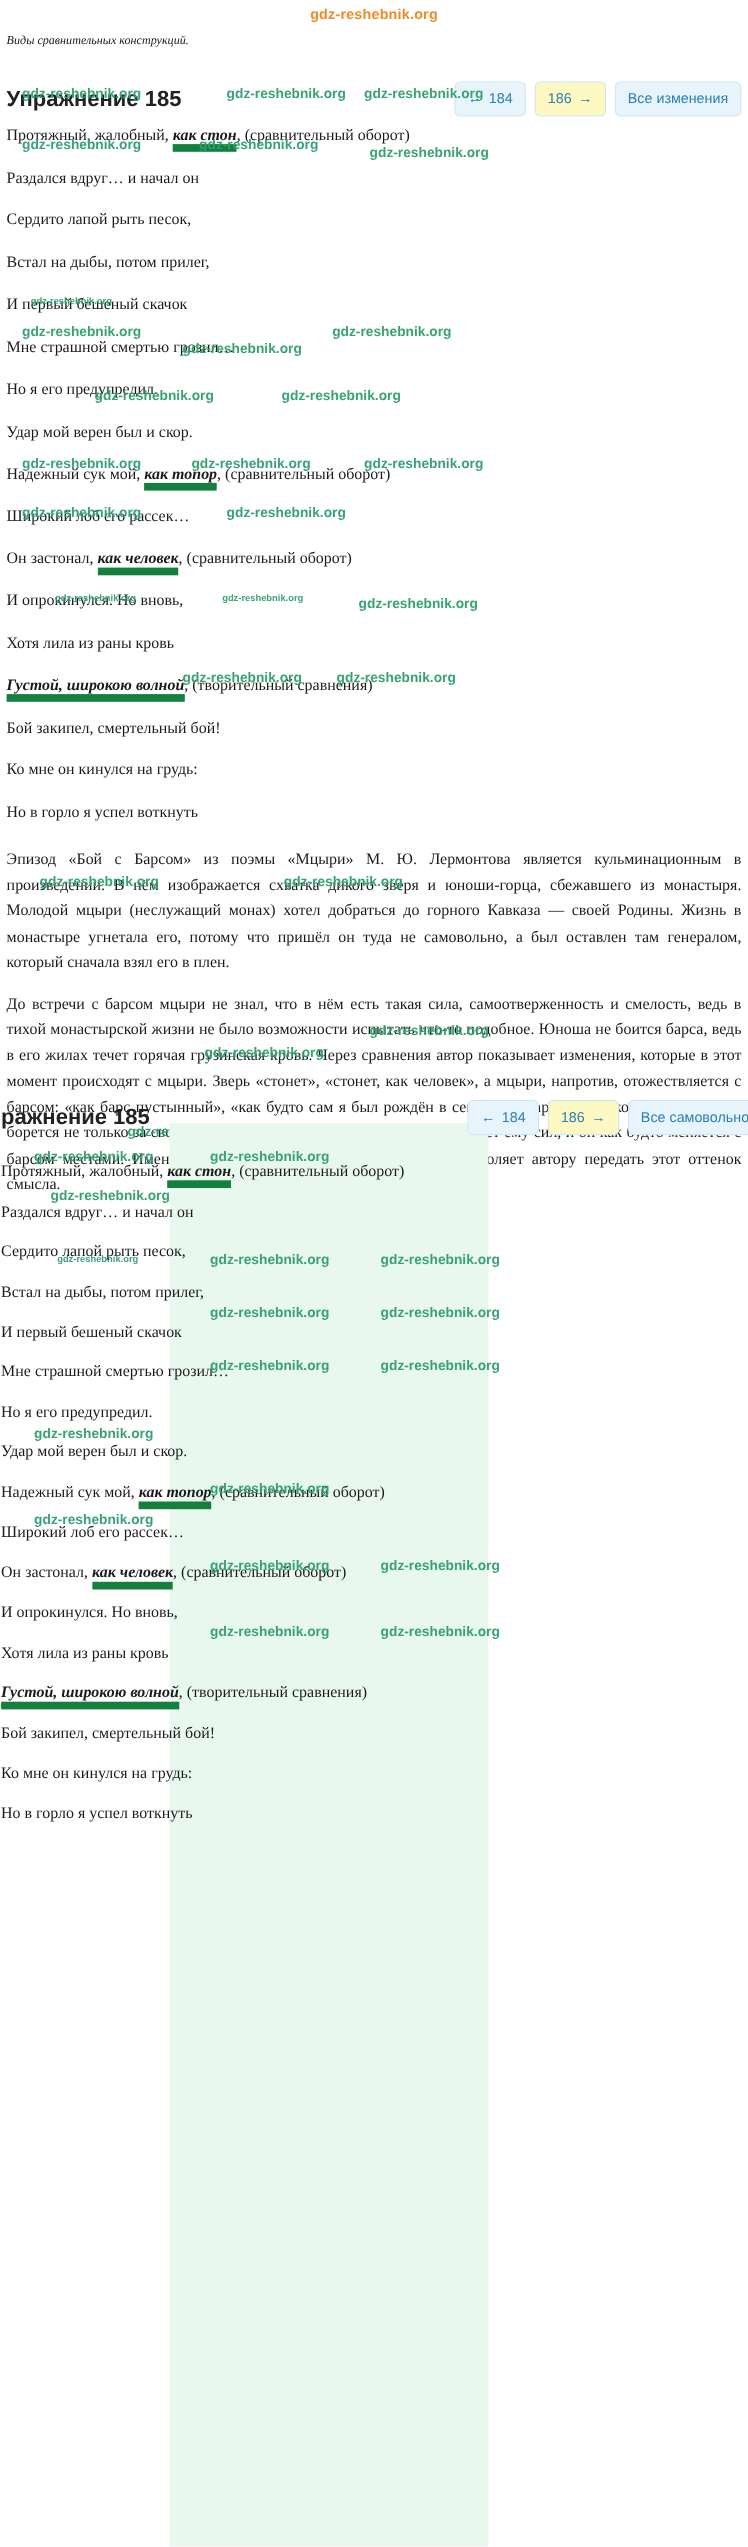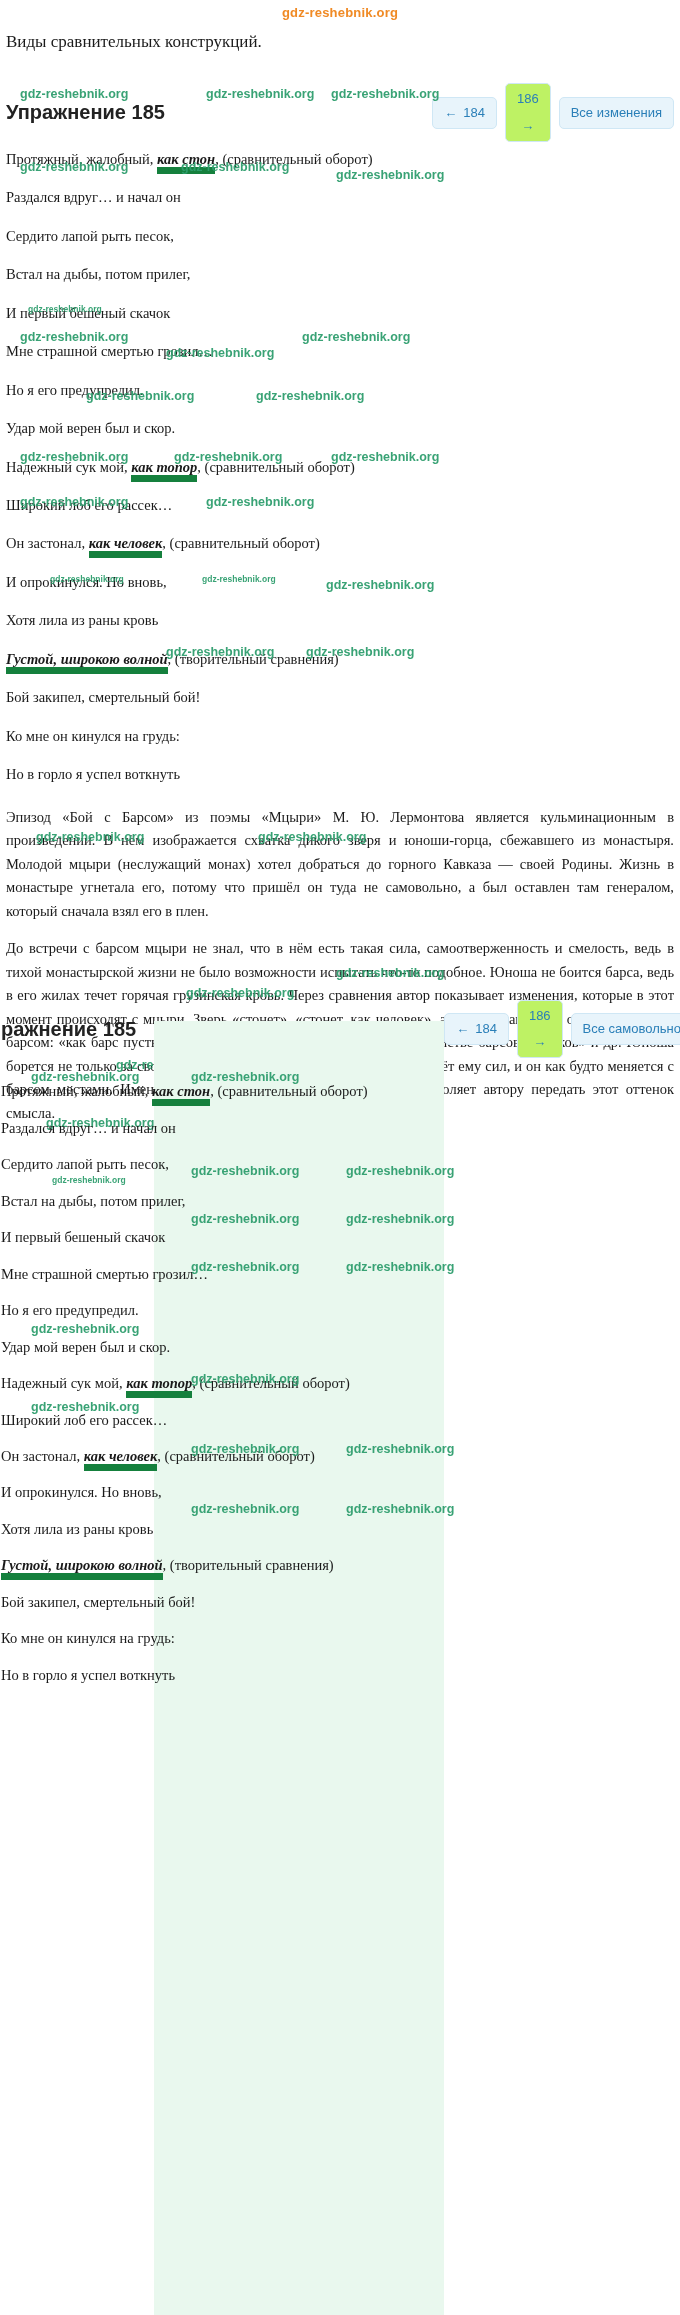--- a/index.html
+++ b/index.html
@@ -20,21 +20,21 @@
     color:#f08a24;
     font-family:"Liberation Sans", sans-serif;
     font-weight:bold;
     font-size:13px;
     padding-top:3px;
     letter-spacing:.2px;
   }
 
   .content{padding:0 6px;}
 
-  .lead{font-size:17px;margin:6px 0 14px 0;}
+  .lead{font-size:11px;margin:6px 0 14px 0;font-style:italic;}
 
   
   .ex-head{
     display:flex;
     align-items:center;
     justify-content:space-between;
     margin:10px 0 6px 0;
   }
   .ex-title{
     font-family:"Liberation Sans", sans-serif;
@@ -49,21 +49,21 @@
     gap:6px;
     background:#e8f4fb;
     color:#2a7fb8;
     border:1px solid #cfe7f5;
     border-radius:5px;
     font-family:"Liberation Sans", sans-serif;
     font-size:13px;
     padding:5px 11px;
     white-space:nowrap;
   }
-  .navbtn.alt{background:#bef264;flex-direction:column;}
+  .navbtn.alt{background:#fef9c3;}
   .navbtn .arr{font-size:13px;}
 
   
   .answer{position:relative;margin-top:4px;}
   .line{margin:0 0 16px 0;white-space:nowrap;}
   .line.tight{margin-bottom:14px;}
   .itu{font-style:italic;border-bottom:7px solid #15803d;font-weight:bold;}
 
   
   .prose{margin:0 0 14px 0;text-align:justify;font-size:14.5px;line-height:1.62;}

